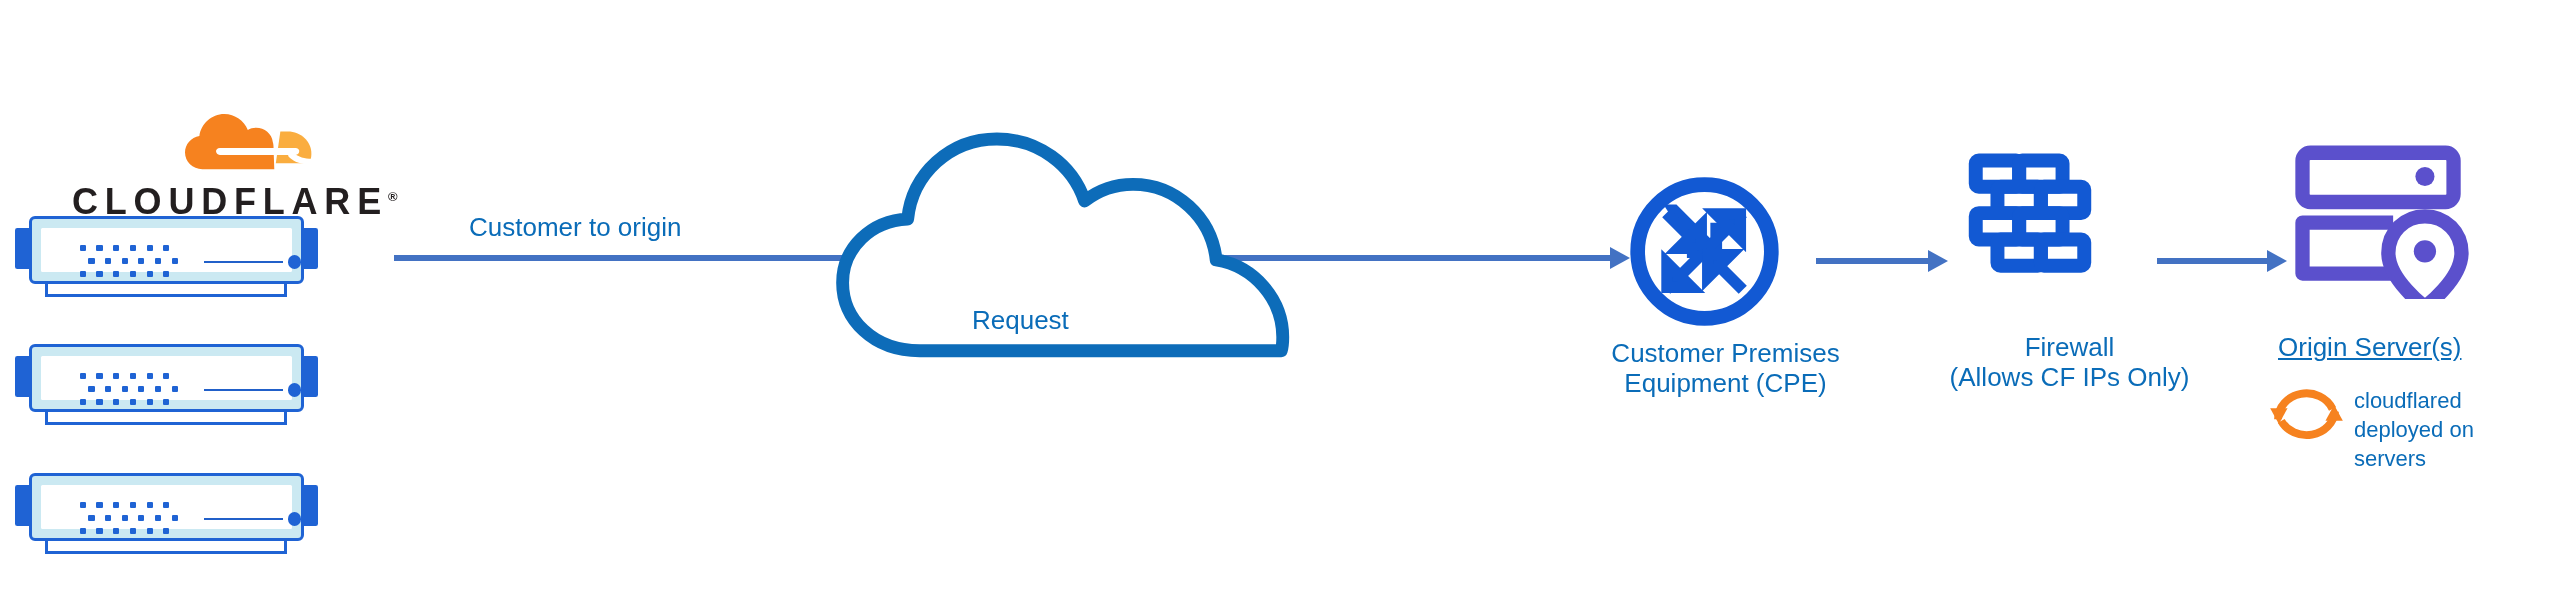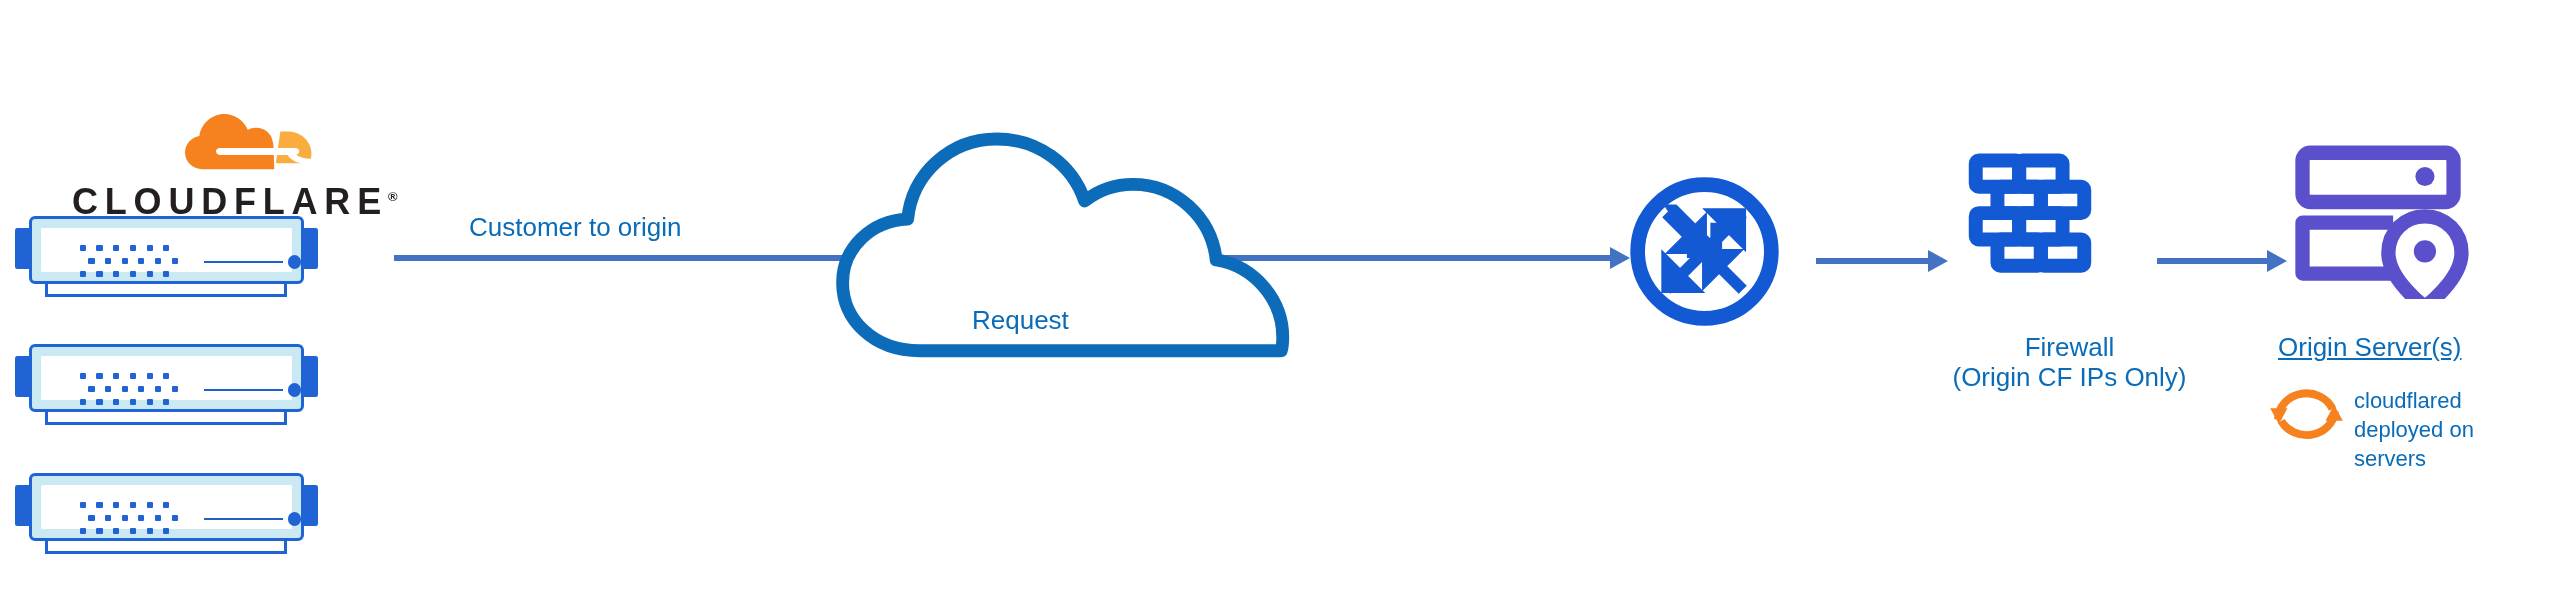--- a/index.html
+++ b/index.html
@@ -330,38 +330,40 @@
       <line x1="54" y1="46" x2="71" y2="29"></line>
       <polygon points="72,27 57,27 72,42"></polygon>
 
       <line x1="46" y1="54" x2="29" y2="71"></line>
       <polygon points="27,72 27,57 42,72"></polygon>
 
       <line x1="54" y1="54" x2="71" y2="71"></line>
       <polygon points="52,52 66,52 52,66"></polygon>
     </g>
   </svg>
+  <div class="abs lbl lbl-cpe">Customer Premises
+Equipment (CPE)</div>
 
   <div class="abs flow-line" style="left:1816px; top:258px; width:114px;"></div>
   <div class="abs arrowhead" style="left:1928px; top:250px;"></div>
 
   <svg class="abs firewall" viewBox="0 0 100 100">
     <g fill="none" stroke="#1259d3" stroke-width="9" stroke-linejoin="round">
       <rect x="5" y="8" width="28" height="17" rx="2"></rect>
       <rect x="33" y="8" width="28" height="17" rx="2"></rect>
       <rect x="19" y="25" width="28" height="17" rx="2"></rect>
       <rect x="47" y="25" width="28" height="17" rx="2"></rect>
       <rect x="5" y="42" width="28" height="17" rx="2"></rect>
       <rect x="33" y="42" width="28" height="17" rx="2"></rect>
       <rect x="19" y="59" width="28" height="17" rx="2"></rect>
       <rect x="47" y="59" width="28" height="17" rx="2"></rect>
     </g>
   </svg>
   <div class="abs lbl lbl-fw">Firewall
-(Origin CF IPs Only)</div>
+(Allows CF IPs Only)</div>
 
   <div class="abs flow-line" style="left:2157px; top:258px; width:112px;"></div>
   <div class="abs arrowhead" style="left:2267px; top:250px;"></div>
 
   <svg class="abs origin" viewBox="0 0 110 100">
     <rect x="5" y="8" width="95" height="31" rx="5" fill="#ffffff" stroke="#5b50cc" stroke-width="9"></rect>
     <circle cx="82" cy="23" r="6" fill="#5b50cc"></circle>
     <path d="M62 52 H5 a0 0 0 0 0 0 0 V84 h57" fill="#ffffff" stroke="#5b50cc" stroke-width="9" stroke-linejoin="round"></path>
     <path d="M82 48 c-13 0-23 10-23 23 0 17 23 34 23 34 s23-17 23-34 c0-13-10-23-23-23 z" fill="#ffffff" stroke="#5b50cc" stroke-width="9" stroke-linejoin="round"></path>
     <circle cx="82" cy="70" r="7" fill="#5b50cc"></circle>

